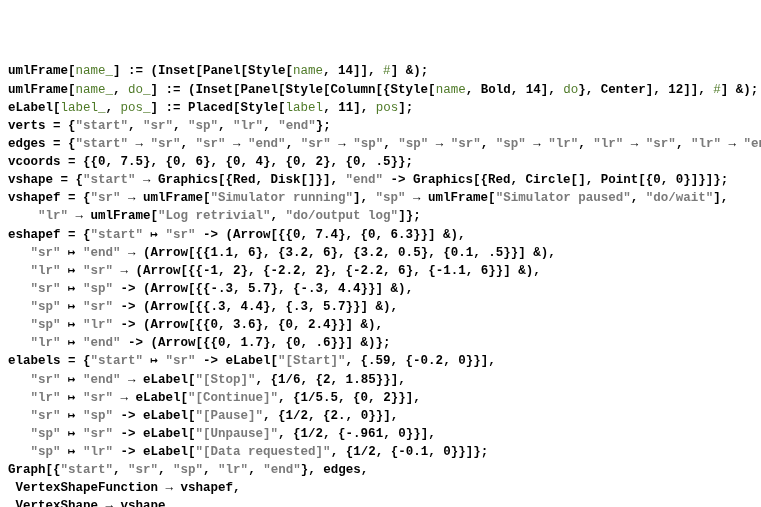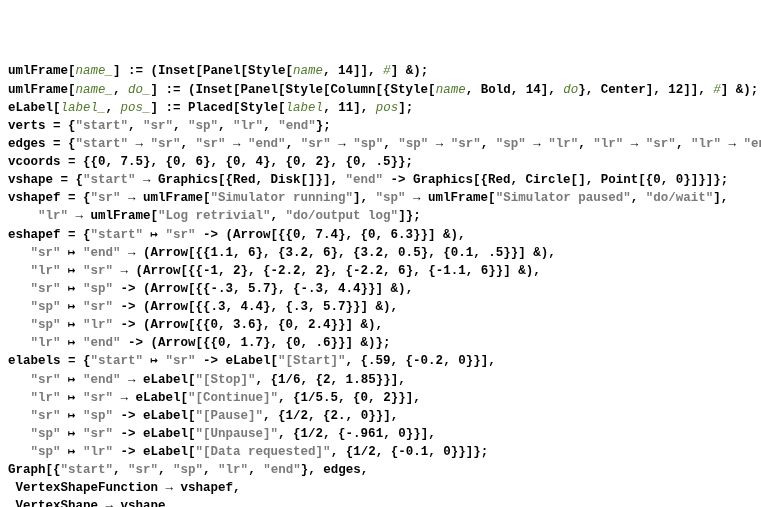--- a/index.html
+++ b/index.html
@@ -8,21 +8,21 @@
     font-family: "Courier New", Courier, monospace;
     font-size: 12.5px;
     line-height: 1.45;
     background: #fff;
     color: #000;
     white-space: pre;
     width: 761px;
     box-sizing: border-box;
   }
   .b { font-weight: bold; color: #000; }
-  .i { font-style: italic; color: #4f7a28; }      
+  .i { color: #4f7a28; }      
   .s { color: #7a7a7a; font-weight: bold; }   
 </style>
 </head>
 <body>
 
 
 <div id="code"><div><span class="b">umlFrame</span><span class="b">[</span><span class="i">name_</span><span class="b">] := (Inset[Panel[Style[</span><span class="i">name</span><span class="b">, 14]], </span><span class="i">#</span><span class="b">] &amp;);</span></div><div><span class="b">umlFrame</span><span class="b">[</span><span class="i">name_</span><span class="b">, </span><span class="i">do_</span><span class="b">] := (Inset[Panel[Style[Column[{Style[</span><span class="i">name</span><span class="b">, Bold, 14], </span><span class="i">do</span><span class="b">}, Center], 12]], </span><span class="i">#</span><span class="b">] &amp;);</span></div><div><span class="b">eLabel</span><span class="b">[</span><span class="i">label_</span><span class="b">, </span><span class="i">pos_</span><span class="b">] := Placed[Style[</span><span class="i">label</span><span class="b">, 11], </span><span class="i">pos</span><span class="b">];</span></div><div><span class="b">verts = {</span><span class="s">"start"</span><span class="b">, </span><span class="s">"sr"</span><span class="b">, </span><span class="s">"sp"</span><span class="b">, </span><span class="s">"lr"</span><span class="b">, </span><span class="s">"end"</span><span class="b">};</span></div><div><span class="b">edges = {</span><span class="s">"start"</span><span class="b"> → </span><span class="s">"sr"</span><span class="b">, </span><span class="s">"sr"</span><span class="b"> → </span><span class="s">"end"</span><span class="b">, </span><span class="s">"sr"</span><span class="b"> → </span><span class="s">"sp"</span><span class="b">, </span><span class="s">"sp"</span><span class="b"> → </span><span class="s">"sr"</span><span class="b">, </span><span class="s">"sp"</span><span class="b"> → </span><span class="s">"lr"</span><span class="b">, </span><span class="s">"lr"</span><span class="b"> → </span><span class="s">"sr"</span><span class="b">, </span><span class="s">"lr"</span><span class="b"> → </span><span class="s">"end"</span></div><div><span class="b">vcoords = {{0, 7.5}, {0, 6}, {0, 4}, {0, 2}, {0, .5}};</span></div><div><span class="b">vshape = {</span><span class="s">"start"</span><span class="b"> → Graphics[{Red, Disk[]}], </span><span class="s">"end"</span><span class="b"> -&gt; Graphics[{Red, Circle[], Point[{0, 0}]}]};</span></div><div><span class="b">vshapef = {</span><span class="s">"sr"</span><span class="b"> → umlFrame[</span><span class="s">"Simulator running"</span><span class="b">], </span><span class="s">"sp"</span><span class="b"> → umlFrame[</span><span class="s">"Simulator paused"</span><span class="b">, </span><span class="s">"do/wait"</span><span class="b">],</span></div><div><span class="b">    </span><span class="s">"lr"</span><span class="b"> → umlFrame[</span><span class="s">"Log retrivial"</span><span class="b">, </span><span class="s">"do/output log"</span><span class="b">]};</span></div><div><span class="b">eshapef = {</span><span class="s">"start"</span><span class="b"> ↦ </span><span class="s">"sr"</span><span class="b"> -&gt; (Arrow[{{0, 7.4}, {0, 6.3}}] &amp;),</span></div><div><span class="b">   </span><span class="s">"sr"</span><span class="b"> ↦ </span><span class="s">"end"</span><span class="b"> → (Arrow[{{1.1, 6}, {3.2, 6}, {3.2, 0.5}, {0.1, .5}}] &amp;),</span></div><div><span class="b">   </span><span class="s">"lr"</span><span class="b"> ↦ </span><span class="s">"sr"</span><span class="b"> → (Arrow[{{-1, 2}, {-2.2, 2}, {-2.2, 6}, {-1.1, 6}}] &amp;),</span></div><div><span class="b">   </span><span class="s">"sr"</span><span class="b"> ↦ </span><span class="s">"sp"</span><span class="b"> -&gt; (Arrow[{{-.3, 5.7}, {-.3, 4.4}}] &amp;),</span></div><div><span class="b">   </span><span class="s">"sp"</span><span class="b"> ↦ </span><span class="s">"sr"</span><span class="b"> -&gt; (Arrow[{{.3, 4.4}, {.3, 5.7}}] &amp;),</span></div><div><span class="b">   </span><span class="s">"sp"</span><span class="b"> ↦ </span><span class="s">"lr"</span><span class="b"> -&gt; (Arrow[{{0, 3.6}, {0, 2.4}}] &amp;),</span></div><div><span class="b">   </span><span class="s">"lr"</span><span class="b"> ↦ </span><span class="s">"end"</span><span class="b"> -&gt; (Arrow[{{0, 1.7}, {0, .6}}] &amp;)};</span></div><div><span class="b">elabels = {</span><span class="s">"start"</span><span class="b"> ↦ </span><span class="s">"sr"</span><span class="b"> -&gt; eLabel[</span><span class="s">"[Start]"</span><span class="b">, {.59, {-0.2, 0}}],</span></div><div><span class="b">   </span><span class="s">"sr"</span><span class="b"> ↦ </span><span class="s">"end"</span><span class="b"> → eLabel[</span><span class="s">"[Stop]"</span><span class="b">, {1/6, {2, 1.85}}],</span></div><div><span class="b">   </span><span class="s">"lr"</span><span class="b"> ↦ </span><span class="s">"sr"</span><span class="b"> → eLabel[</span><span class="s">"[Continue]"</span><span class="b">, {1/5.5, {0, 2}}],</span></div><div><span class="b">   </span><span class="s">"sr"</span><span class="b"> ↦ </span><span class="s">"sp"</span><span class="b"> -&gt; eLabel[</span><span class="s">"[Pause]"</span><span class="b">, {1/2, {2., 0}}],</span></div><div><span class="b">   </span><span class="s">"sp"</span><span class="b"> ↦ </span><span class="s">"sr"</span><span class="b"> -&gt; eLabel[</span><span class="s">"[Unpause]"</span><span class="b">, {1/2, {-.961, 0}}],</span></div><div><span class="b">   </span><span class="s">"sp"</span><span class="b"> ↦ </span><span class="s">"lr"</span><span class="b"> -&gt; eLabel[</span><span class="s">"[Data requested]"</span><span class="b">, {1/2, {-0.1, 0}}]};</span></div><div><span class="b">Graph[{</span><span class="s">"start"</span><span class="b">, </span><span class="s">"sr"</span><span class="b">, </span><span class="s">"sp"</span><span class="b">, </span><span class="s">"lr"</span><span class="b">, </span><span class="s">"end"</span><span class="b">}, edges,</span></div><div><span class="b"> VertexShapeFunction → vshapef,</span></div><div><span class="b"> VertexShape → vshape,</span></div></div>
 
 
 

